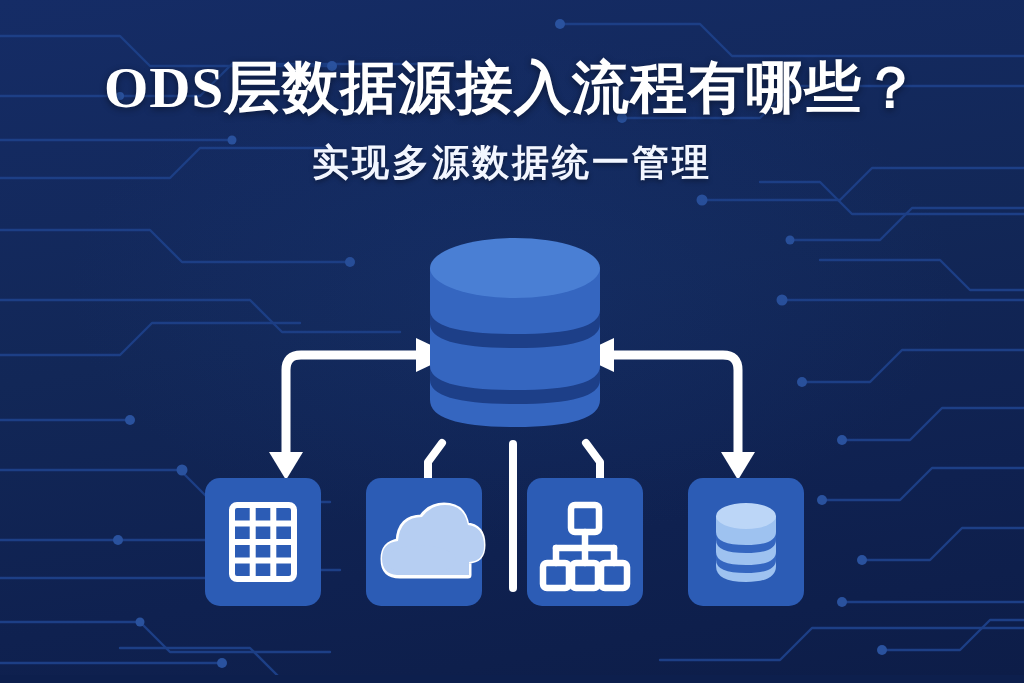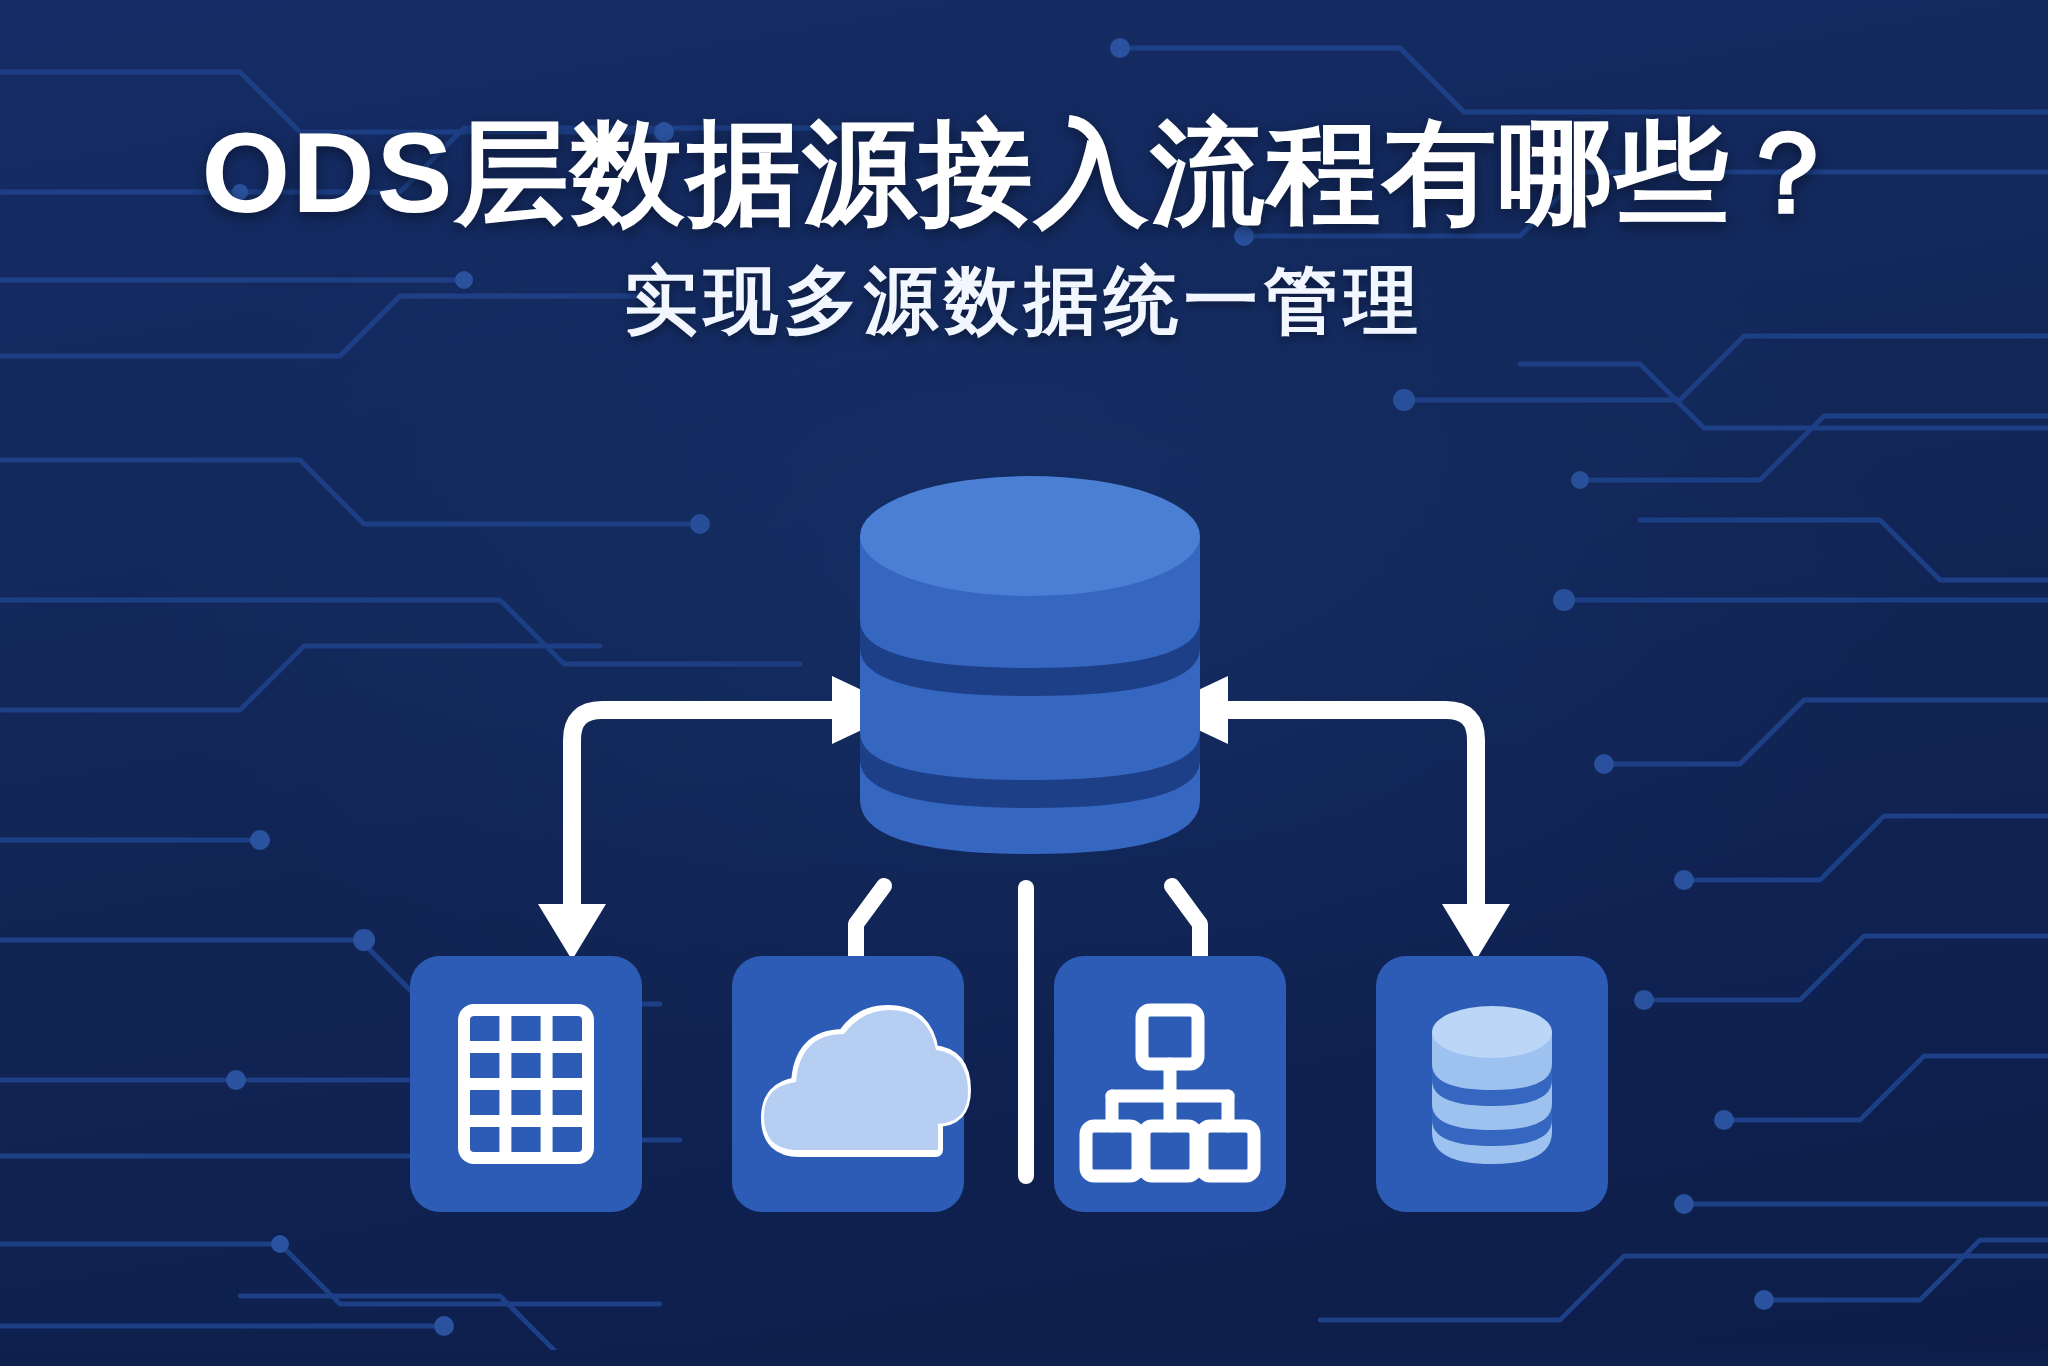--- a/index.html
+++ b/index.html
@@ -9,20 +9,21 @@
   }
   body {
     font-family: "Liberation Sans", "DejaVu Sans", sans-serif;
   }
   #poster {
     position: relative;
     width: 1024px;
     height: 675px;
     overflow: hidden;
     background: linear-gradient(170deg, #152c66 0%, #122757 45%, #0f2150 75%, #0d1d48 100%);
+    font-family: Liberation Serif, serif;
   }
   #circuit-bg {
     position: absolute;
     left: 0; top: 0;
     width: 1024px;
     height: 683px;
     pointer-events: none;
   }
   #vignette {
     position: absolute;
@@ -44,21 +45,21 @@
   #title {
     color: #ffffff;
     font-size: 57px;
     font-weight: bold;
     letter-spacing: 1px;
     line-height: 1.05;
     text-shadow: 0 2px 7px rgba(0,0,0,0.45);
     white-space: nowrap;
   }
   #subtitle {
-    margin-top: 8px;
+    margin-top: 20px;
     color: #f2f6ff;
     font-size: 37px;
     font-weight: bold;
     letter-spacing: 3px;
     text-shadow: 0 2px 5px rgba(0,0,0,0.40);
     white-space: nowrap;
   }
   
   #diagram {
     position: absolute;

